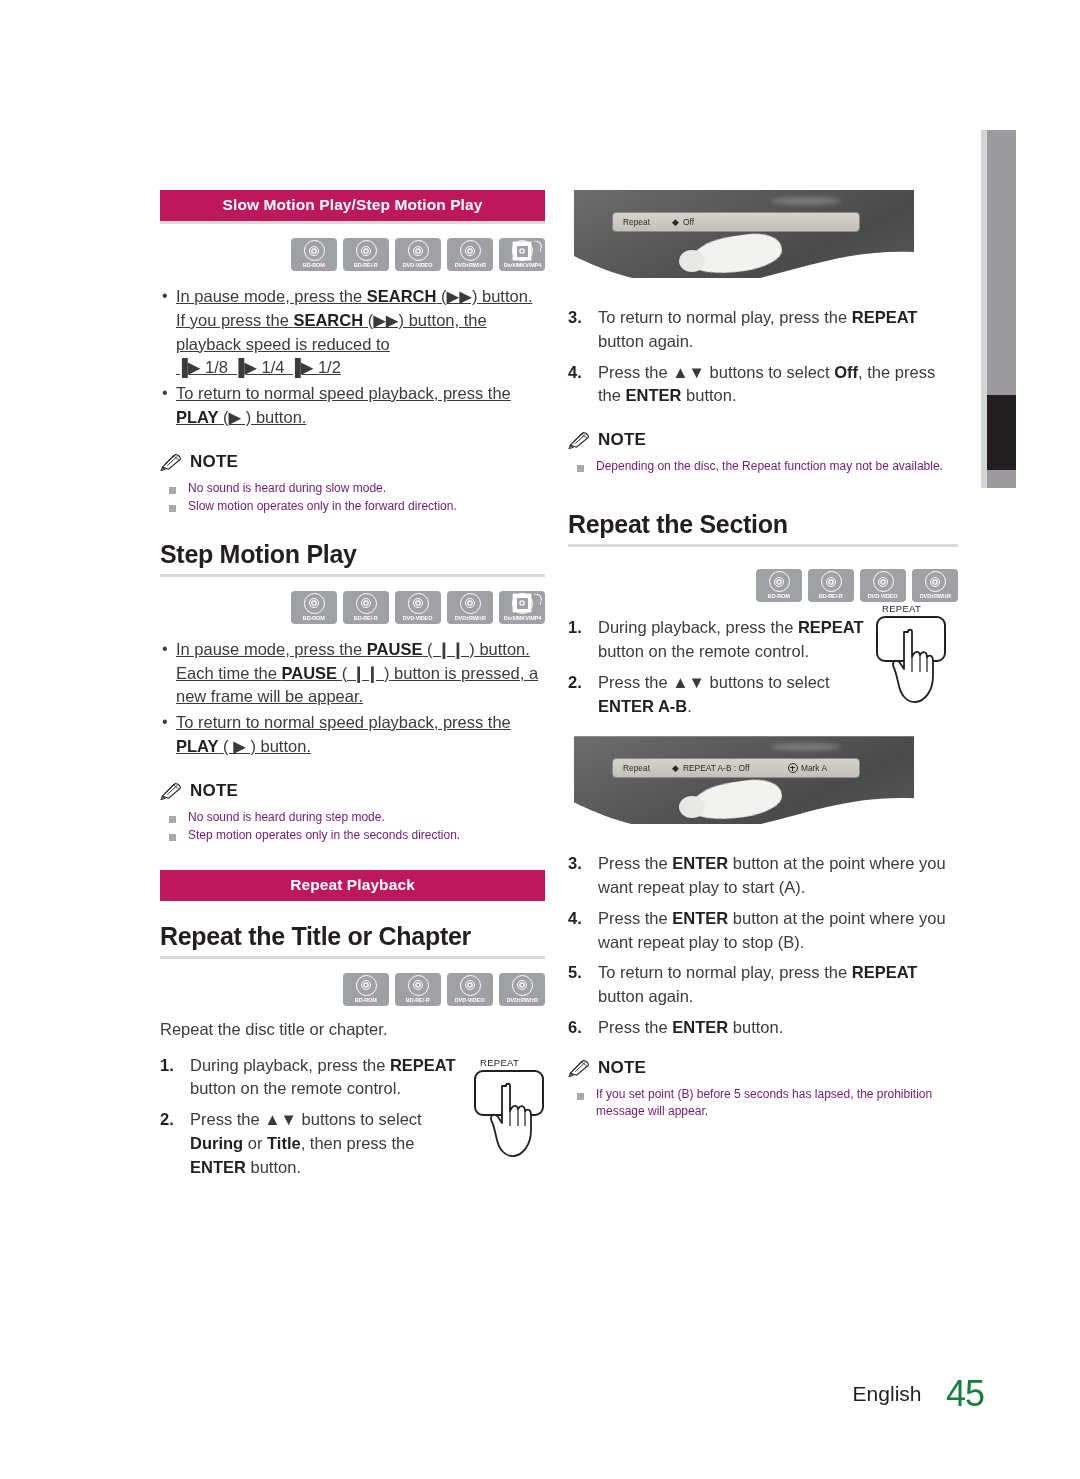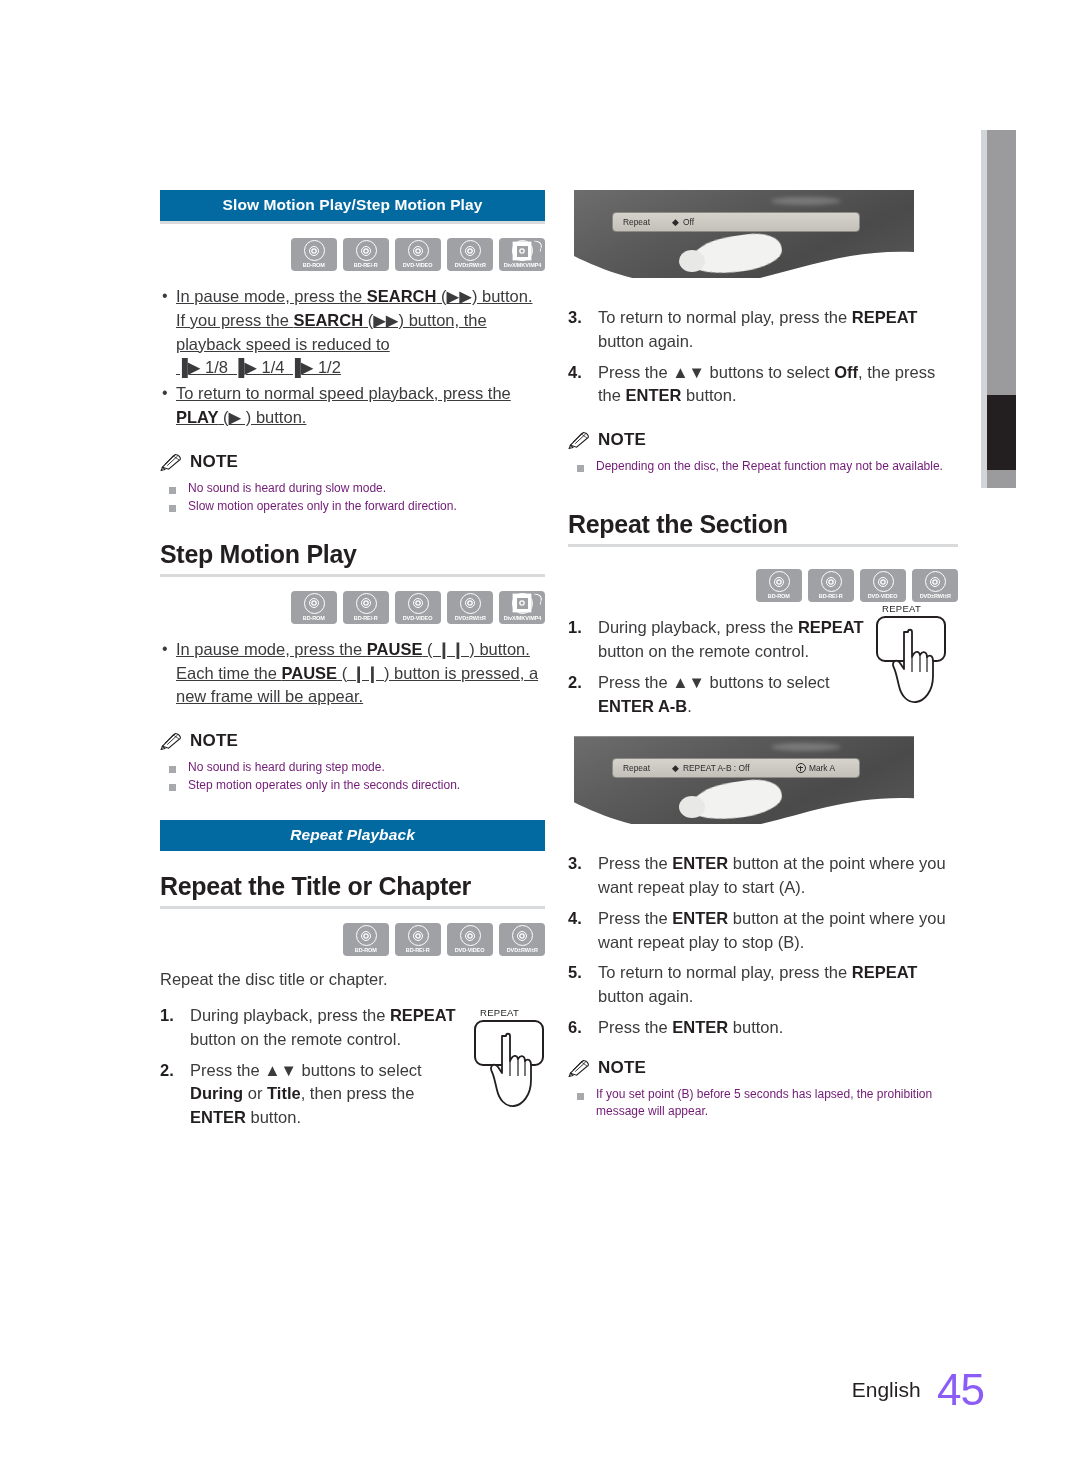--- a/index.html
+++ b/index.html
@@ -25,21 +25,21 @@
   .thumbbar .seg-dark{position:absolute;left:0;top:265px;width:100%;height:75px;background:#231f20;}
   .thumbbar .seg-grey2{position:absolute;left:0;top:340px;width:100%;height:18px;background:#9b9b9e;}
 
   
   .col{position:absolute;top:190px;}
   .col-left{left:160px;width:385px;}
   .col-right{left:568px;width:390px;}
 
   
   .secbar{
-    background:#0369a1;color:#ffffff;font-weight:bold;font-size:15.5px;
+    background:#be185d;color:#ffffff;font-weight:bold;font-size:15.5px;
     text-align:center;padding:6px 0 7px;letter-spacing:0.1px;
   }
 
   
   h2.head{
     font-size:25px;font-weight:bold;margin:22px 0 0;padding:0 0 7px;
     letter-spacing:-0.3px;color:#231f20;line-height:1.05;
   }
   .headrule{height:3px;background:#d8dadb;margin:0 0 0;}
 
@@ -131,21 +131,21 @@
   .shot .osd{
     position:absolute;left:44px;top:22px;width:248px;height:20px;
     background:linear-gradient(180deg,#d6d3cd 0%,#c3c0ba 100%);
     border:1px solid #8d8a85;border-radius:4px;
     display:flex;align-items:center;box-sizing:border-box;padding:0 10px;
     font-size:8.4px;color:#2b2b2b;
   }
   .shot .osd .lbl{font-weight:normal;}
   .shot .osd .updown{margin-left:22px;font-size:9px;line-height:1;}
   .shot .osd .val{margin-left:4px;}
-  .shot .osd .mark{margin-left:auto;margin-right:14px;display:flex;align-items:center;gap:3px;}
+  .shot .osd .mark{margin-left:auto;margin-right:22px;display:flex;align-items:center;gap:3px;}
   .shot .osd .mark .e{
     display:inline-block;width:8px;height:8px;border:1px solid #2b2b2b;border-radius:50%;
     position:relative;font-size:0;
   }
   .shot .osd .mark .e::before{
     content:"";position:absolute;left:1.5px;top:3.2px;width:5px;height:1px;background:#2b2b2b;
   }
   .shot .osd .mark .e::after{
     content:"";position:absolute;left:3.2px;top:1.5px;width:1px;height:5px;background:#2b2b2b;
   }
@@ -158,21 +158,21 @@
   .remote .key{
     position:absolute;left:2px;top:14px;width:66px;height:42px;
     border:2px solid #231f20;border-radius:9px;background:#fff;
   }
 
   
   .footer{
     position:absolute;left:0;right:0;bottom:64px;text-align:right;padding-right:96px;
   }
   .footer .lang{font-size:21px;color:#231f20;vertical-align:middle;}
-  .footer .pnum{font-size:44px;color:#8b5cf6;vertical-align:middle;margin-left:12px;letter-spacing:-1px;}
+  .footer .pnum{font-size:36px;color:#15803d;vertical-align:middle;margin-left:20px;letter-spacing:-1px;}
 </style>
 </head>
 <body>
 
 <div class="page">
 
   <div class="thumbtab">
     <div class="tabtext">
       <span>04</span>
       <span>Basic Functions</span>
@@ -265,39 +265,42 @@
         <span class="disc"></span>
         <span class="flick"></span>
         <span class="blabel">DivX/MKV/MP4</span>
       </div>
     </div>
 
     <ul class="bul btext">
       <li>
         <span>In pause mode, press the </span><b>PAUSE</b><span> ( ❙❙ ) button. Each time the </span><b>PAUSE</b><span> ( ❙❙ ) button is pressed, a new frame will be appear.</span>
       </li>
+      <li>
+        <span>To return to normal speed playback, press the </span><b>PLAY</b><span> ( ▶ ) button.</span>
+      </li>
     </ul>
 
     <div class="note">
       <div class="nhead">
         <svg width="24" height="18" viewBox="0 0 24 18">
           <path d="M2.5 14.2 L13.5 2.8 L19.5 7.0 L8.6 16.2 Z" fill="#fff" stroke="#231f20" stroke-width="1.1"></path>
           <path d="M13.5 2.8 C15.2 1.2 17.8 1.6 19.3 3.4 C20.6 5.0 20.8 6.3 19.5 7.0" fill="#fff" stroke="#231f20" stroke-width="1.1"></path>
           <path d="M2.5 14.2 L1.2 17.4 L4.8 16.4 Z" fill="#fff" stroke="#231f20" stroke-width="1.1"></path>
           <path d="M5.0 11.0 L16.0 1.0 M7.2 12.6 L17.6 3.0" stroke="#231f20" stroke-width="0.9"></path>
         </svg>
         <span class="ntitle">NOTE</span>
       </div>
       <ul class="nlist">
         <li>No sound is heard during step mode.</li>
         <li>Step motion operates only in the seconds direction.</li>
       </ul>
     </div>
 
-    <div class="secbar" style="margin-top:26px;font-style:italic;">Repeat Playback</div>
+    <div class="secbar" style="margin-top:26px;">Repeat Playback</div>
 
     <h2 class="head">Repeat the Title or Chapter</h2>
     <div class="headrule"></div>
 
     <div class="badges">
       <div class="badge">
         <span class="disc"></span>
         <span class="blabel">BD-ROM</span>
       </div>
       <div class="badge">

